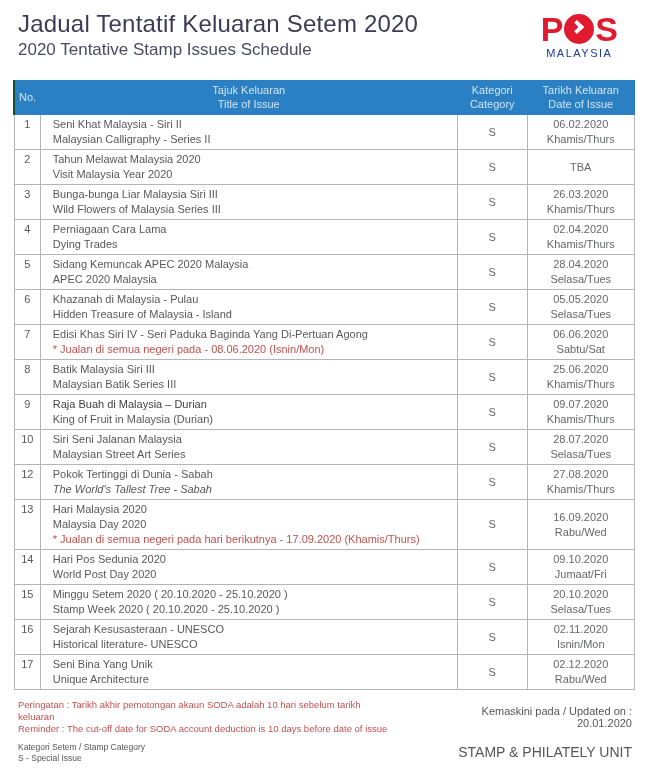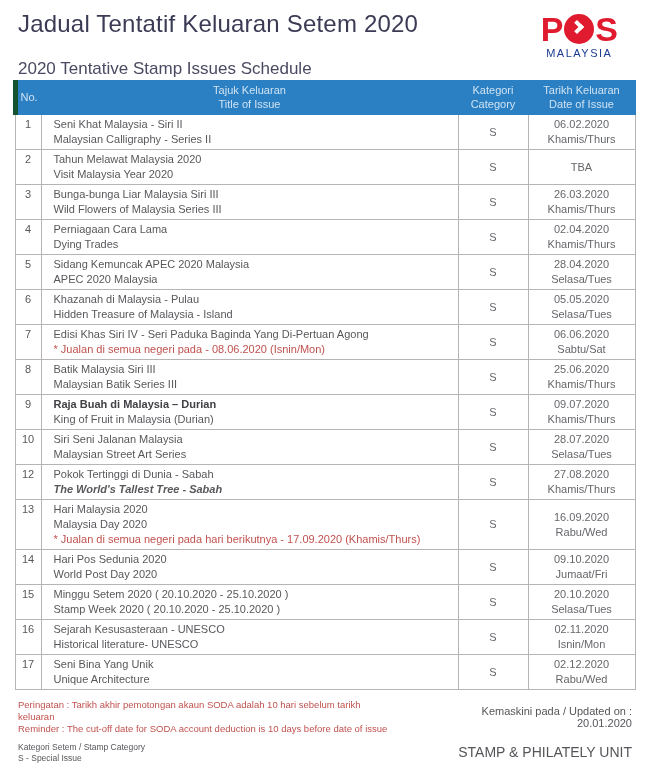--- a/index.html
+++ b/index.html
@@ -5,42 +5,42 @@
   * { margin:0; padding:0; box-sizing:border-box; }
   html,body { background:#ffffff; }
   .page {
     position:relative; width:648px; height:776px; margin:0 auto;
     background:#ffffff; overflow:hidden;
     font-family:"Liberation Sans", sans-serif; color:#58585c;
   }
   
   .hdr { display:flex; justify-content:space-between; align-items:flex-start; padding:10px 16px 0 18px; height:78px; }
   .hdr-title { font-size:24px; font-weight:400; color:#3b3b55; letter-spacing:0.2px; }
-  .hdr-sub   { font-size:17px; font-weight:400; color:#4a4a62; margin-top:21px; }
+  .hdr-sub   { font-size:17px; font-weight:400; color:#4a4a62; margin-top:2px; }
   .logo { display:flex; flex-direction:column; align-items:center; margin-right:14px; margin-top:2px; }
   .logo-row { display:flex; align-items:center; }
   .logo-letter { font-size:34px; font-weight:bold; color:#e11b2f; line-height:34px; }
   .logo-o { position:relative; width:30px; height:30px; border-radius:50%; background:#e11b2f; margin:0 1px; }
   .logo-o .chev { position:absolute; left:8px; top:8px; width:10px; height:10px;
     border-top:4px solid #ffffff; border-right:4px solid #ffffff; transform:rotate(45deg); }
   .logo-brand { font-size:11px; font-weight:normal; color:#1c3c94; letter-spacing:1.5px; margin-top:1px; }
   
   table { border-collapse:collapse; table-layout:fixed; width:620px; margin:2px auto 0 auto; }
   col.w-no { width:26px; } col.w-title { width:417px; } col.w-cat { width:70px; } col.w-date { width:107px; }
   thead th { background:#2b80c4; color:#cfe2f2; font-weight:normal; font-size:11px; line-height:14px;
     padding:2px 0 3px 0; border:1px solid #2b80c4; border-left:1px solid #8ab7dd; }
-  thead th:first-child { border-left:5px solid #14532d; }
+  thead th:first-child { border-left:2px solid #14532d; }
   tbody td { border:1px solid #b5b5b5; font-size:11px; line-height:15px; padding:2px 0; vertical-align:top; background:#fff; }
   td.c-no { text-align:center; color:#58585c; }
   td.c-title { padding-left:12px; padding-right:4px; color:#58585c; }
   td.c-cat { text-align:center; vertical-align:middle; color:#66676b; }
   td.c-date { text-align:center; vertical-align:middle; color:#66676b; }
   .note { color:#c0524f; }
-  .b  { font-weight:bold; color:#414146; }
-  .bi { font-weight:bold; font-style:italic; }
+  .b  { font-weight:normal; color:#414146; }
+  .bi { font-weight:normal; font-style:italic; }
   
   .ftr { padding:9px 14px 0 18px; }
   .ftr-row { display:flex; justify-content:space-between; align-items:center; }
   .reminder { font-size:9.5px; line-height:12px; color:#c0524f; }
   .updated { font-size:11px; color:#55565a; text-align:right; padding-right:2px;margin-left:29px; }
   .ftr-row2 { margin-top:7px; }
   .legend { font-size:8.5px; line-height:10.5px; color:#55565a; }
   .unit { font-size:14px; line-height:10px; color:#55565a; text-align:right; padding-right:2px; }
   .unit div:first-child { margin-bottom:1px; }
 </style>

